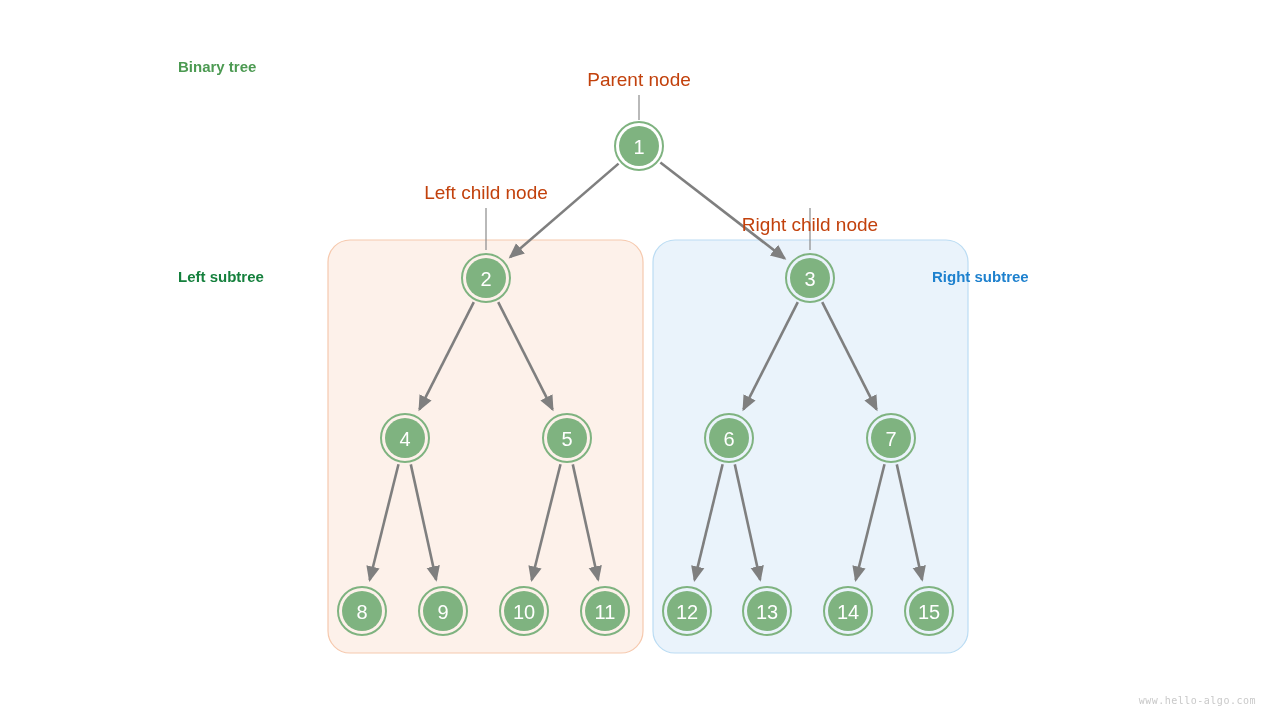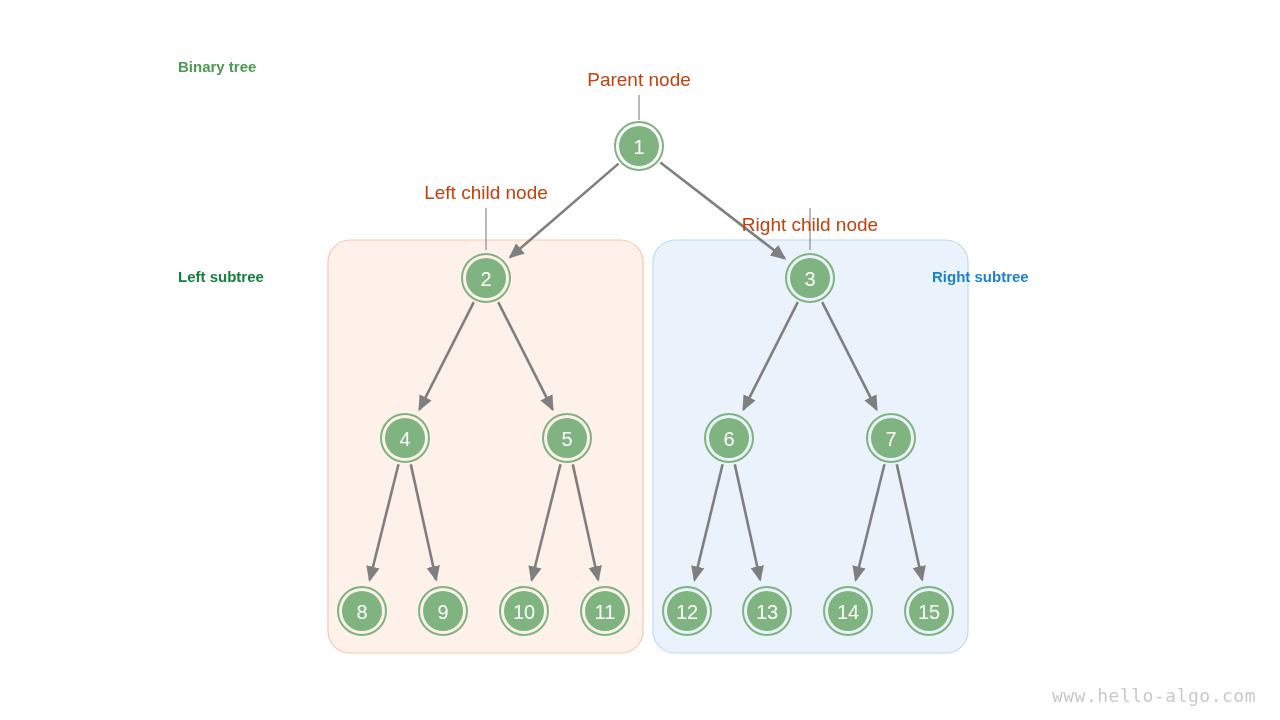--- a/index.html
+++ b/index.html
@@ -36,21 +36,21 @@
     color: #c2410c;
     white-space: nowrap;
     transform: translateX(-50%);
     font-family: "Liberation Sans", sans-serif;
   }
   .watermark {
     position: absolute;
     right: 24px;
     bottom: 14px;
     font-family: "DejaVu Sans Mono", monospace;
-    font-size: 18px;
+    font-size: 10px;
     letter-spacing: 0.5px;
     color: #c9c9c9;
   }
   .node-text {
     font-family: "Liberation Sans", sans-serif;
     font-size: 20px;
     fill: #ffffff;
     text-anchor: middle;
     dominant-baseline: central;
   }

